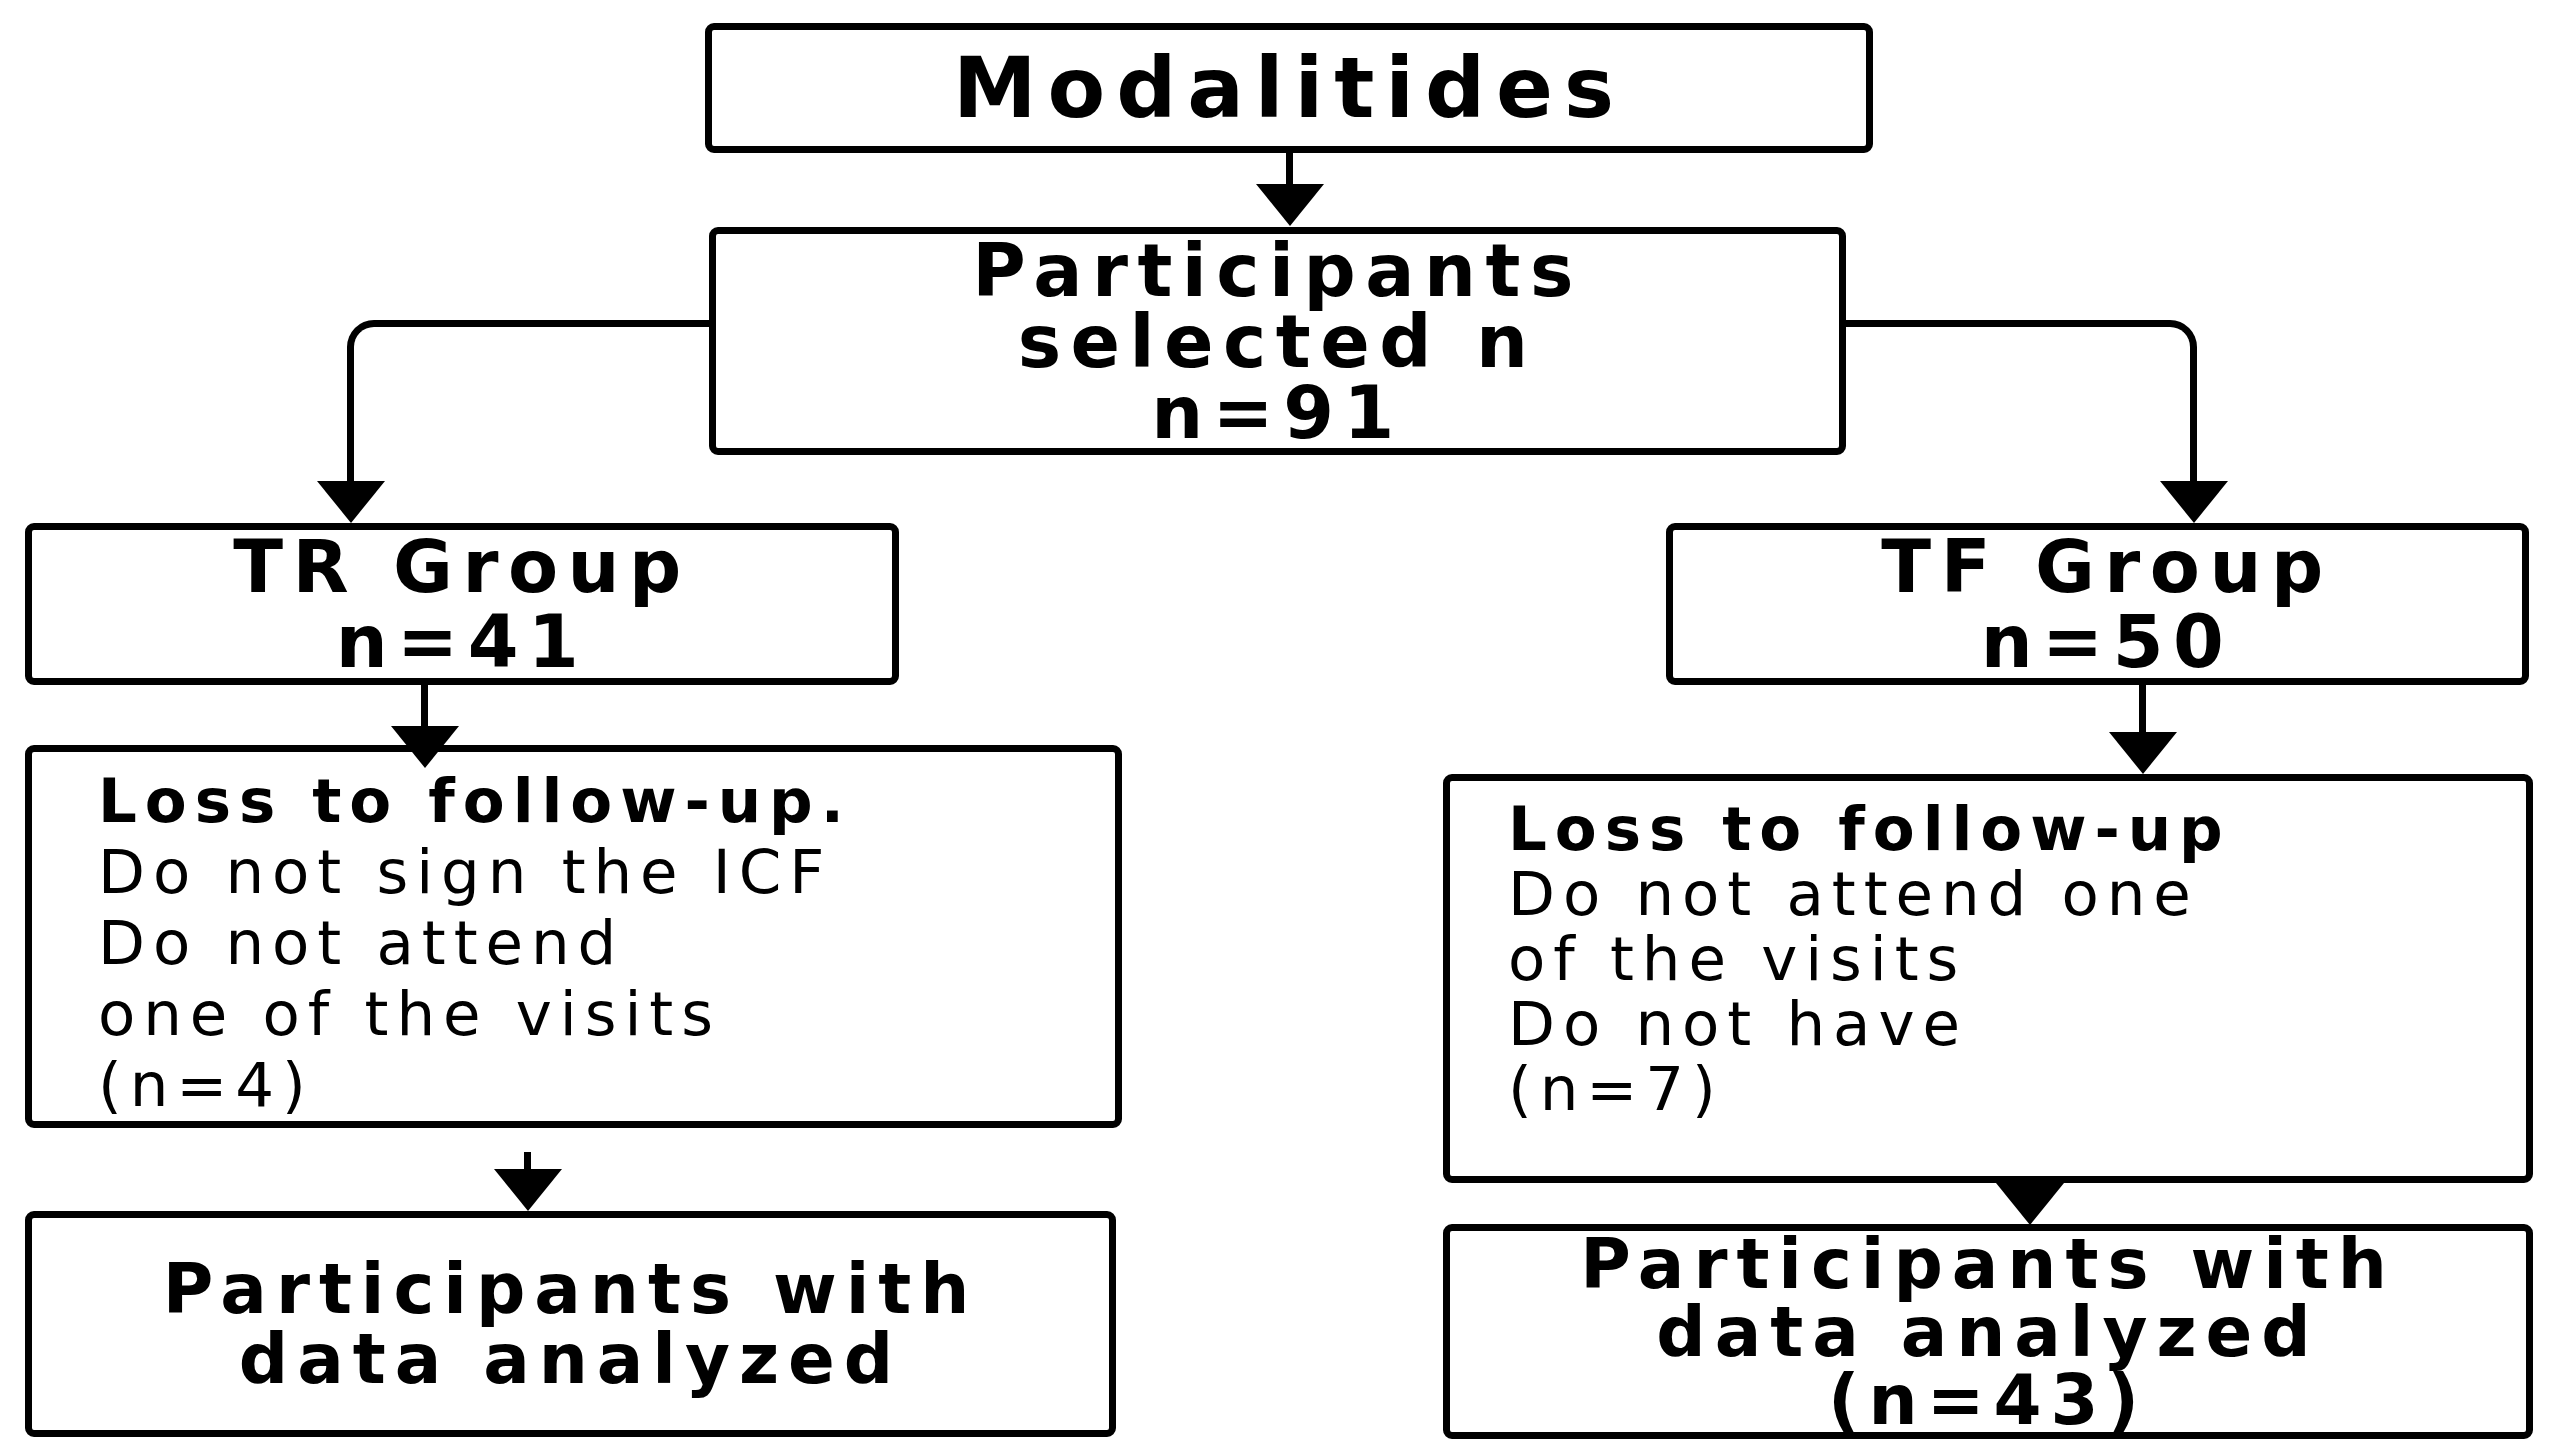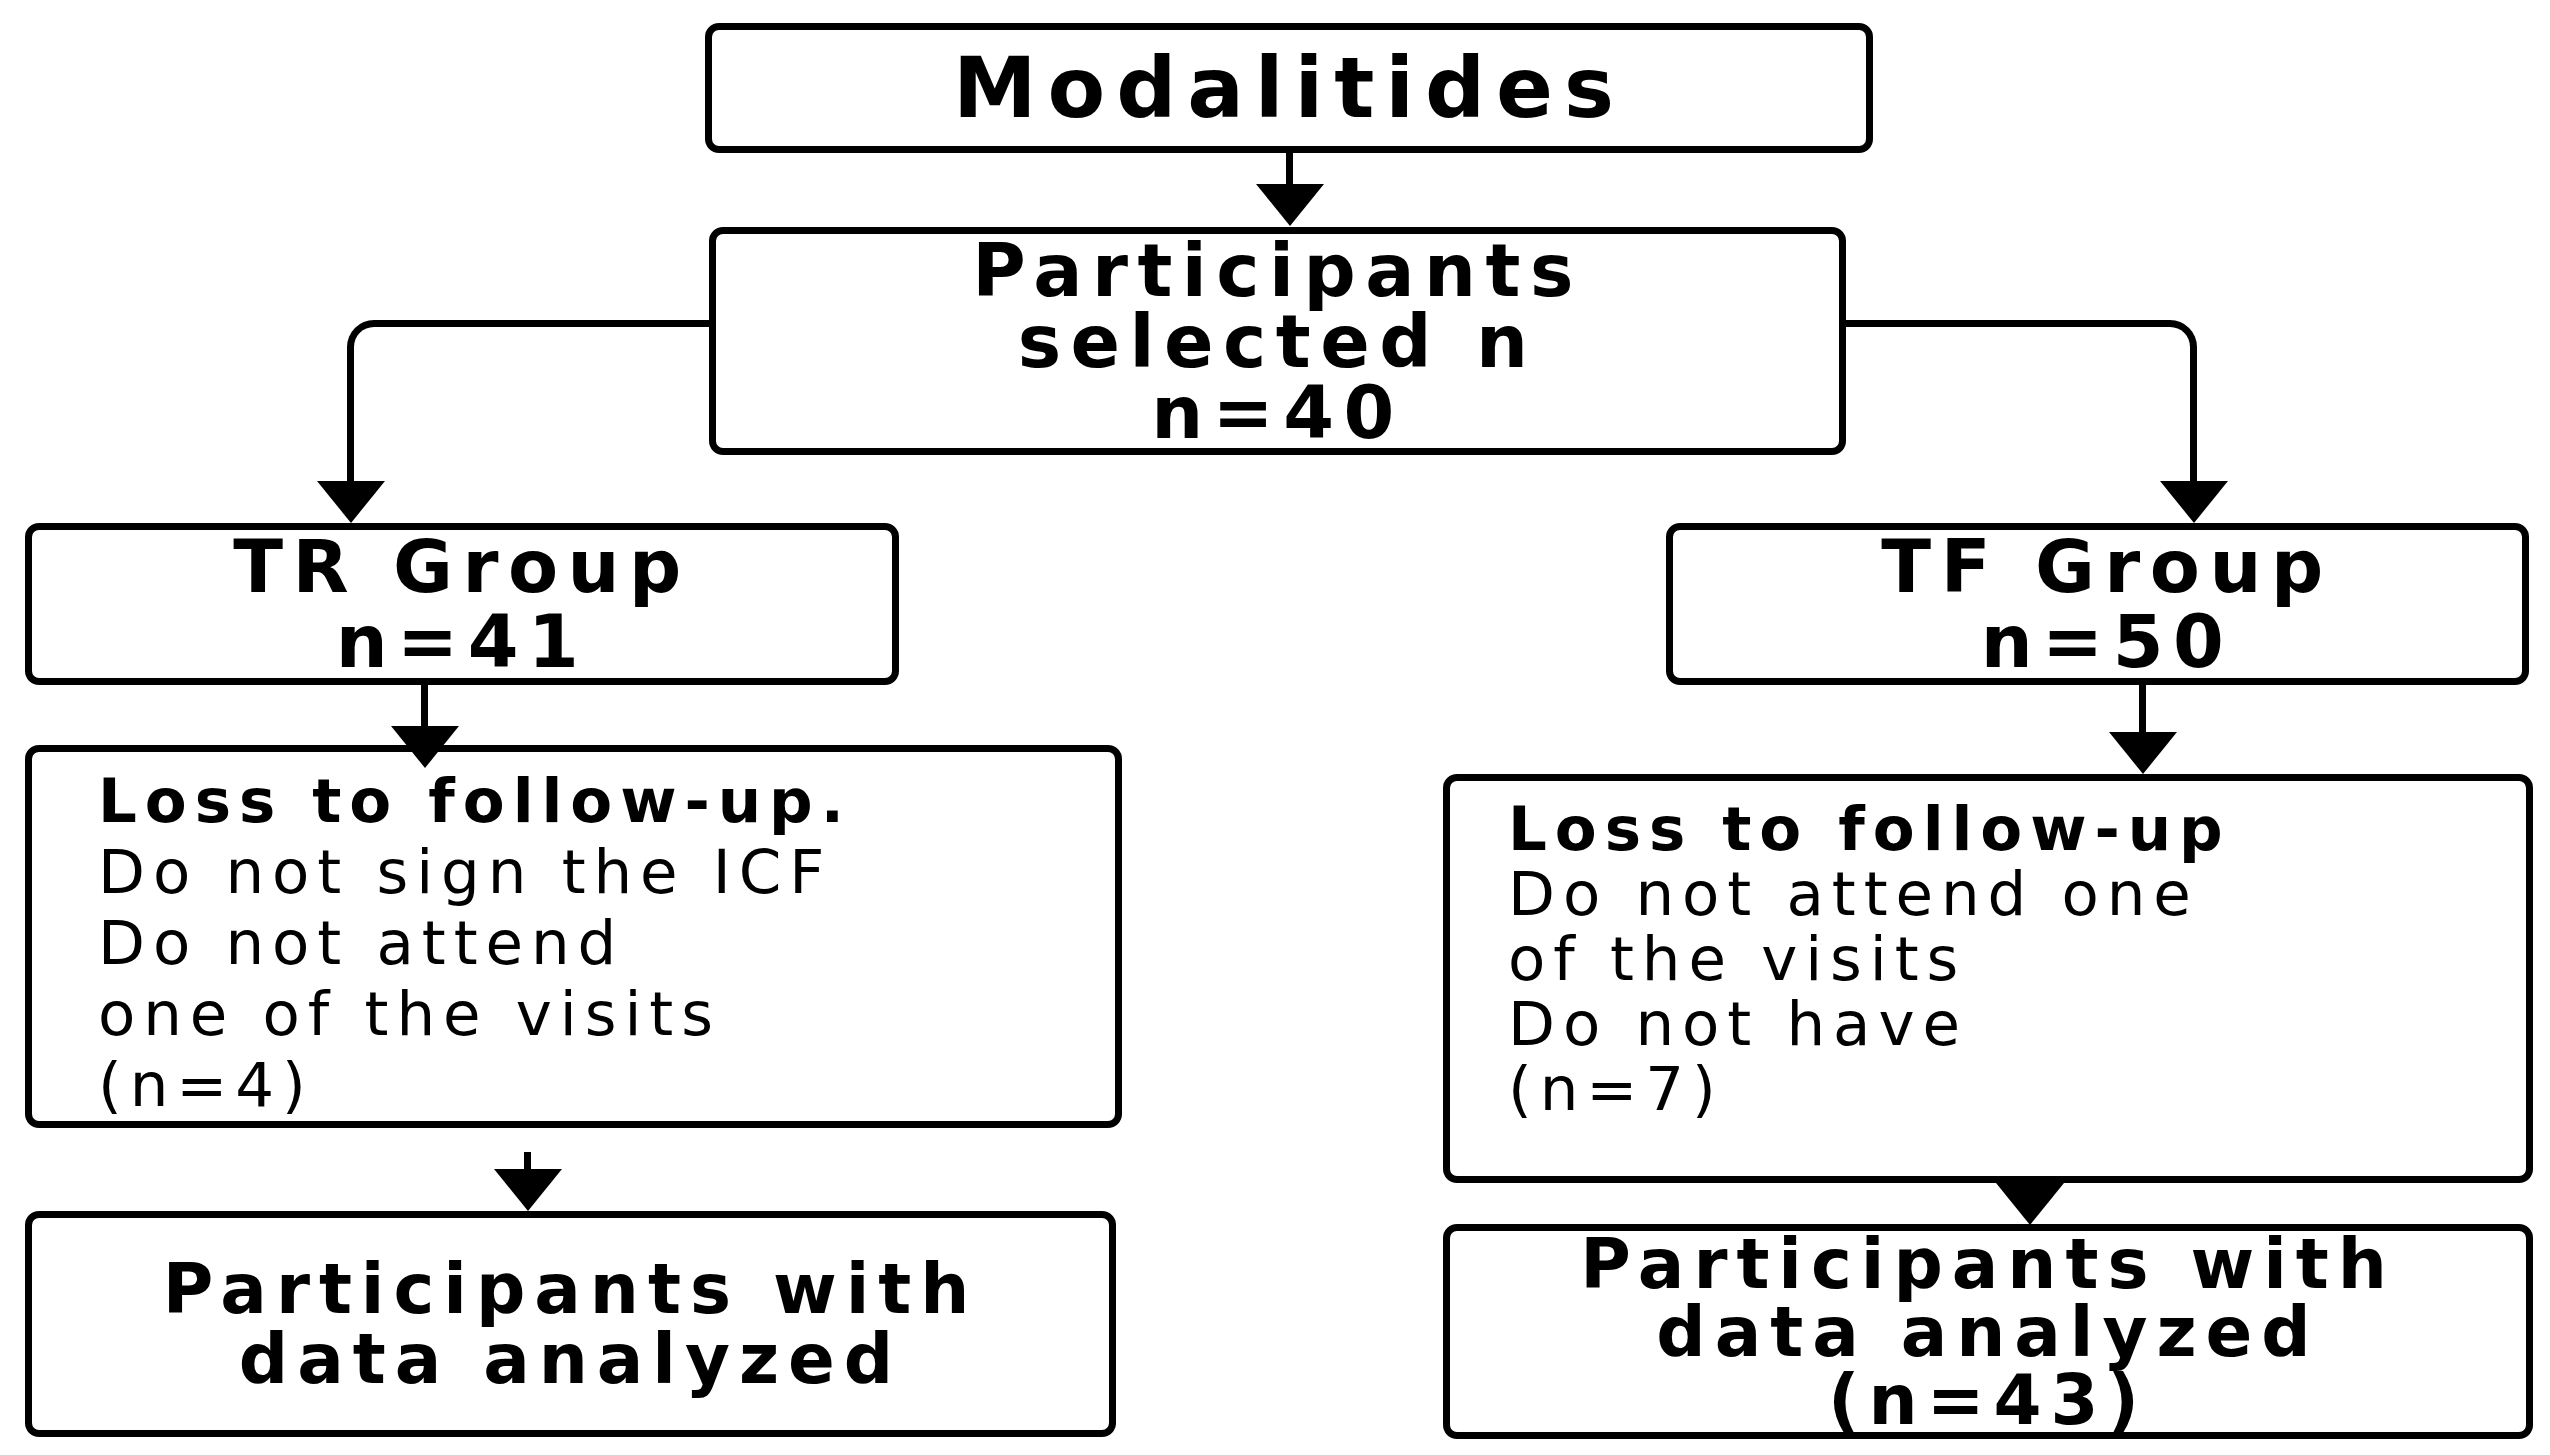--- a/index.html
+++ b/index.html
@@ -15,21 +15,21 @@
     font-family: "DejaVu Sans", "Liberation Sans", sans-serif;
     color: #000000;
     overflow: hidden;
   }
   
   .node {
     position: absolute;
     box-sizing: border-box;
     background: #ffffff;
     border: 7.3px solid #000000;
-    border-radius: 14px;
+    border-radius: 9px;
     display: flex;
     flex-direction: column;
     justify-content: center;
     align-items: center;
     text-align: center;
     letter-spacing: 0.13em;
   }
   .node .line { display: block; white-space: nowrap; }
   .bold { font-weight: bold; }
 
@@ -136,21 +136,21 @@
 
 <div class="canvas">
 
   <div class="node" id="node-modalities">
     <span class="line">Modalitides</span>
   </div>
 
   <div class="node" id="node-selected">
     <span class="line">Participants</span>
     <span class="line">selected n</span>
-    <span class="line">n=40</span>
+    <span class="line">n=91</span>
   </div>
 
   <div class="node" id="node-tr-group">
     <span class="line">TR Group</span>
     <span class="line">n=41</span>
   </div>
 
   <div class="node" id="node-tf-group">
     <span class="line">TF Group</span>
     <span class="line">n=50</span>

